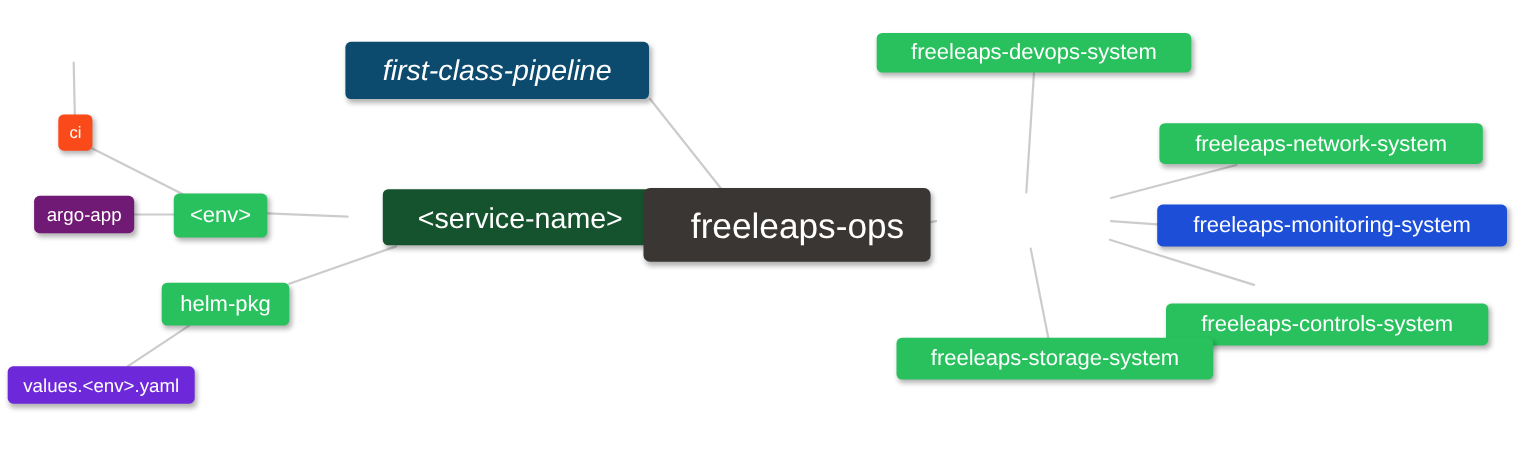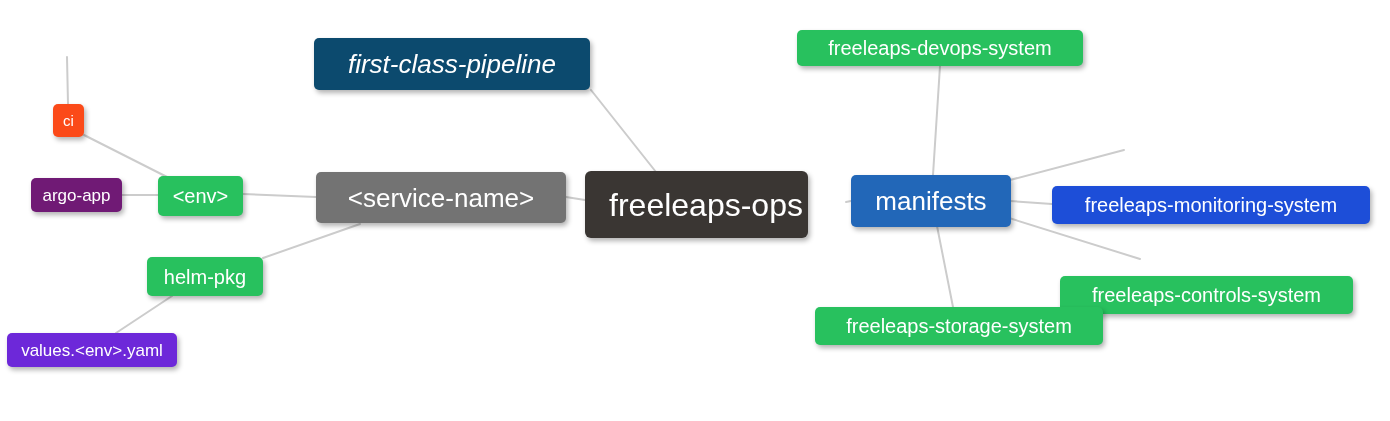--- a/index.html
+++ b/index.html
@@ -44,21 +44,21 @@
   }
   
   .n-jenkinsfile        { left: 20px;   top: 26px;  width: 96px;  height: 31px; font-size: 14px; }
   .n-ci                 { left: 53px;   top: 104px; width: 31px;  height: 33px; font-size: 15px; }
   .n-argo-app           { left: 31px;   top: 178px; width: 91px;  height: 34px; font-size: 17px; }
   .n-env                { left: 158px;  top: 176px; width: 85px;  height: 40px; font-size: 20px; }
   .n-helm-pkg           { left: 147px;  top: 257px; width: 116px; height: 39px; font-size: 20px; }
   .n-values-env-yaml    { left: 7px;    top: 333px; width: 170px; height: 34px; font-size: 17px; }
   .n-first-class-pipeline { left: 314px; top: 38px;  width: 276px; height: 52px; font-size: 26px; }
   .n-service-name       { left: 316px;  top: 172px; width: 250px; height: 51px; font-size: 26px; }
-  .n-freeleaps-ops      { left: 585px;  top: 171px; width: 223px; height: 67px; font-size: 32px; border-radius: 6px; padding-left: 19px; }
+  .n-freeleaps-ops      { left: 585px;  top: 171px; width: 261px; height: 67px; font-size: 32px; border-radius: 6px; padding-left: 19px; }
   .n-manifests          { left: 851px;  top: 175px; width: 160px; height: 52px; font-size: 26px; }
   .n-devops-system      { left: 797px;  top: 30px;  width: 286px; height: 36px; font-size: 20px; }
   .n-network-system     { left: 1054px; top: 112px; width: 294px; height: 37px; font-size: 20px; }
   .n-monitoring-system  { left: 1052px; top: 186px; width: 318px; height: 38px; font-size: 20px; }
   .n-controls-system    { left: 1060px; top: 276px; width: 293px; height: 38px; font-size: 20px; }
   .n-storage-system     { left: 815px;  top: 307px; width: 288px; height: 38px; font-size: 20px; }
 </style>
 </head>
 <body>
 
@@ -87,28 +87,28 @@
   <div class="node n-argo-app" style="background-color: #701a75;">argo-app</div>
 
   <div class="node n-env" style="background-color: rgb(40, 193, 94);">&lt;env&gt;</div>
 
   <div class="node n-helm-pkg" style="background-color: rgb(40, 193, 94);">helm-pkg</div>
 
   <div class="node n-values-env-yaml" style="background-color: #6d28d9;">values.&lt;env&gt;.yaml</div>
 
   <div class="node n-first-class-pipeline" style="background-color: #0c4a6e; font-style: italic;">first-class-pipeline</div>
 
-  <div class="node n-service-name" style="background-color: #737373;">&lt;service-name&gt;</div>
+  <div class="node n-service-name" style="background-color: #14532d; margin-left: 32px;">&lt;service-name&gt;</div>
 
   <div class="node n-freeleaps-ops" style="background-color: rgb(58, 54, 51);">freeleaps-ops</div>
 
-  <div class="node n-manifests" style="background-color: rgb(34, 103, 184);">manifests</div>
 
   <div class="node n-devops-system" style="background-color: rgb(40, 193, 94);">freeleaps-devops-system</div>
 
+  <div class="node n-network-system" style="background-color: rgb(40, 193, 94);">freeleaps-network-system</div>
 
   <div class="node n-monitoring-system" style="background-color: #1d4ed8;">freeleaps-monitoring-system</div>
 
   <div class="node n-controls-system" style="background-color: rgb(40, 193, 94);">freeleaps-controls-system</div>
 
   <div class="node n-storage-system" style="background-color: rgb(40, 193, 94);">freeleaps-storage-system</div>
 
 </div>
 
 </body></html>

